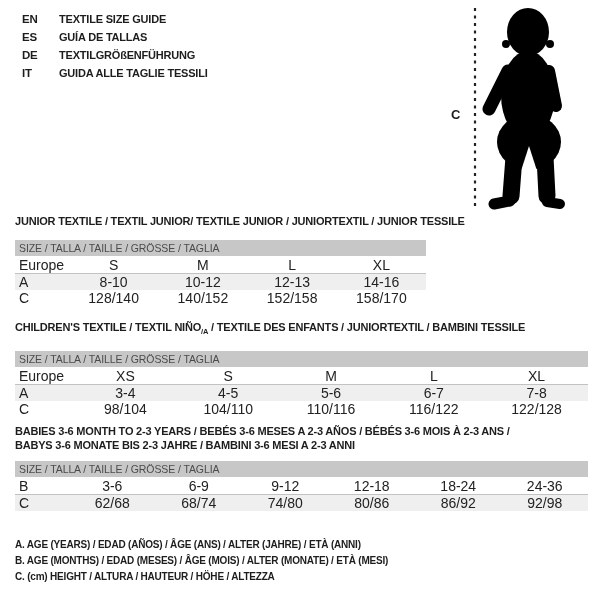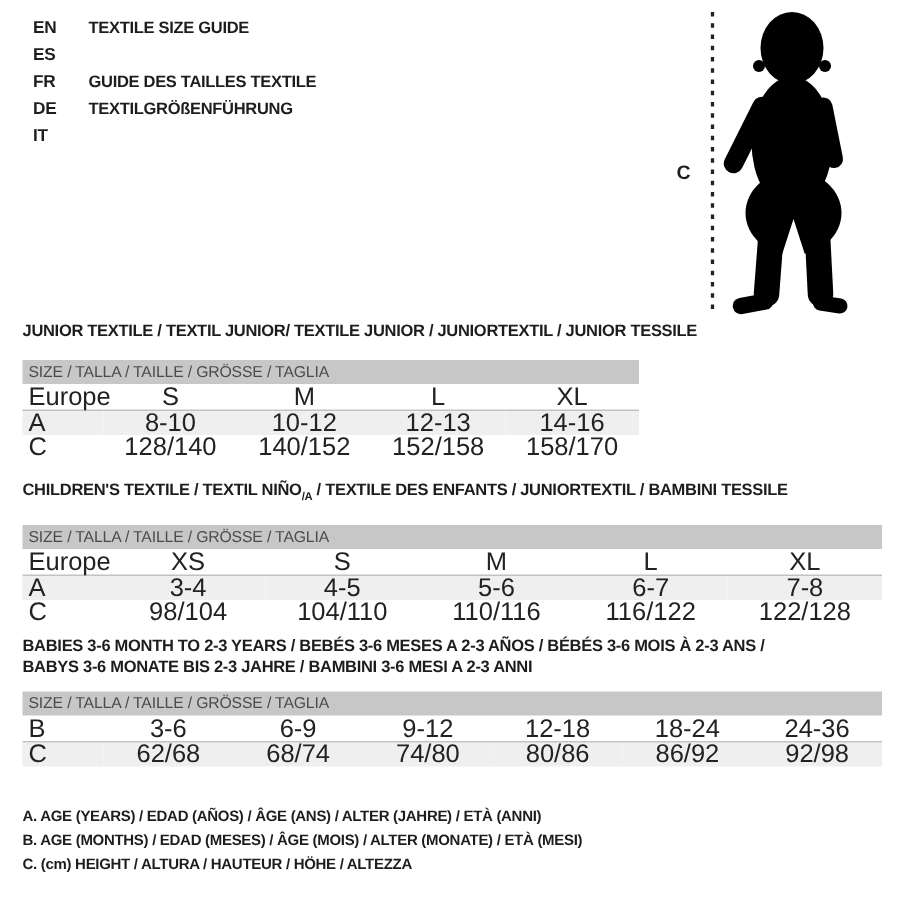--- a/index.html
+++ b/index.html
@@ -26,50 +26,48 @@
   .ttitle-line{line-height:14px;white-space:nowrap;}
   .tsub{font-size:7.5px;font-weight:700;}
   .sizebar{
     background:#c7c7c7;color:#4b4b4b;font-size:10.5px;font-weight:400;
     height:16px;line-height:16px;padding-left:4px;letter-spacing:-0.1px;
   }
   table.grid{width:100%;border-collapse:collapse;table-layout:fixed;margin-top:1px;}
   .trow{height:16px;}
   .trow:nth-child(2){background:#efefef;}
   .trow:first-child td{border-bottom:1px solid #c2c2c2;}
-  td{font-size:17px;padding:0;text-align:center;color:#222;line-height:16px;font-weight:400;}
+  td{font-size:14px;padding:0;text-align:center;color:#222;line-height:16px;font-weight:400;}
   td.tlabel{text-align:left;padding-left:4px;width:50px;}
   .tsec-1 td.tlabel{width:55px;}
   
   .footnotes{position:absolute;left:15px;top:537px;}
   .footnote{font-weight:700;font-size:10px;line-height:16px;letter-spacing:-0.2px;}
 </style>
 </head>
 <body>
 
 <div class="page">
 
   <div class="lang-list">
       <div class="lang-row">
         <span class="lang-code">EN</span>
         <span class="lang-title">TEXTILE SIZE GUIDE</span>
       </div>
       <div class="lang-row">
         <span class="lang-code">ES</span>
-      </div>
-      <div class="lang-row">
-        <span class="lang-code">FR</span>
-        <span class="lang-title">GUIDE DES TAILLES TEXTILE</span>
+        <span class="lang-title">GUÍA DE TALLAS</span>
       </div>
       <div class="lang-row">
         <span class="lang-code">DE</span>
         <span class="lang-title">TEXTILGRÖßENFÜHRUNG</span>
       </div>
       <div class="lang-row">
         <span class="lang-code">IT</span>
+        <span class="lang-title">GUIDA ALLE TAGLIE TESSILI</span>
       </div>
     </div>
 
   <div class="figure">
     <svg width="140" height="212" viewBox="0 0 140 212">
       <line x1="25" y1="3" x2="25" y2="205" stroke="#222" stroke-width="2.2" stroke-dasharray="3 4.5"></line>
       <g fill="#000" stroke="none">
         <ellipse cx="78" cy="27" rx="21" ry="24"></ellipse>
         <circle cx="56" cy="39" r="4"></circle>
         <circle cx="100" cy="39" r="4"></circle>

